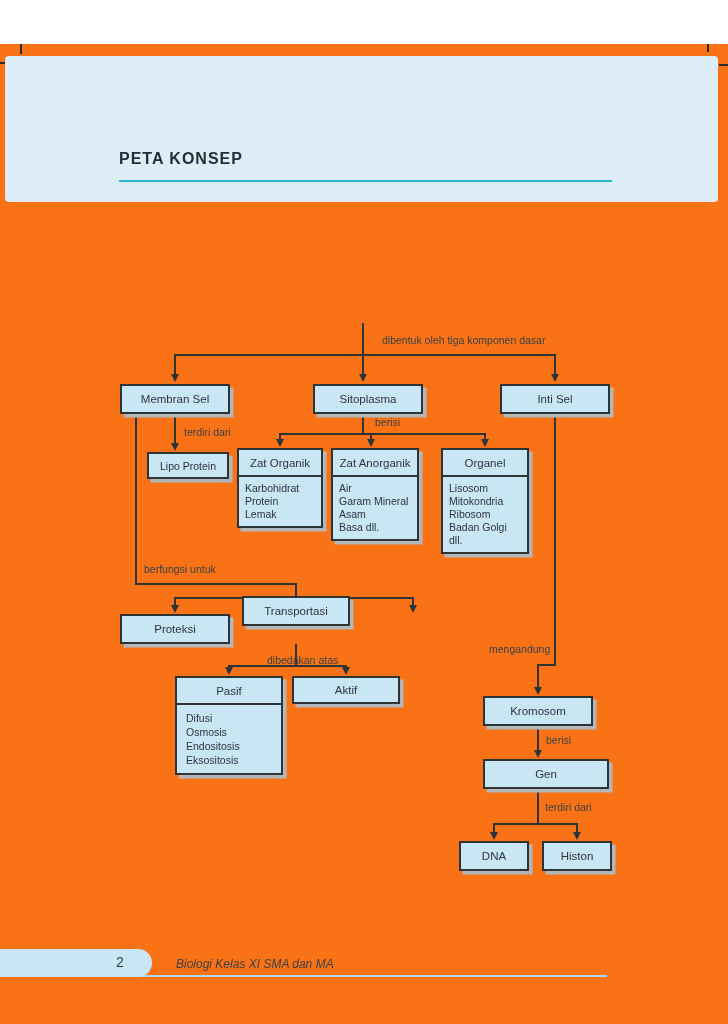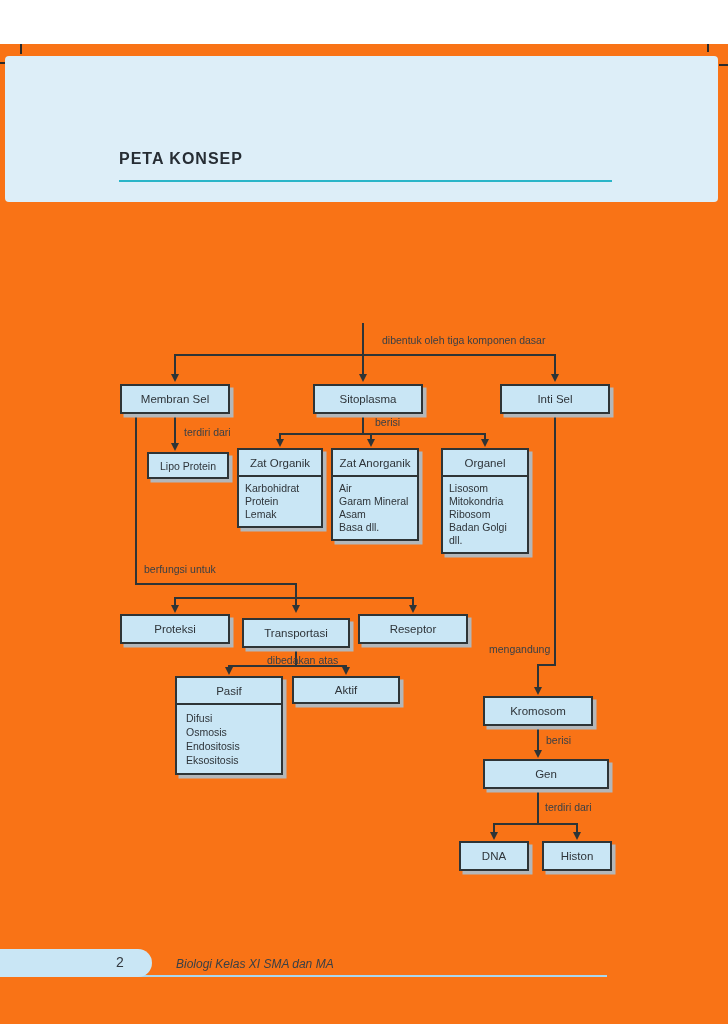--- a/index.html
+++ b/index.html
@@ -149,22 +149,21 @@
     <div class="bd">
       <div>Lisosom</div>
       <div>Mitokondria</div>
       <div>Ribosom</div>
       <div>Badan Golgi</div>
       <div>dll.</div>
     </div>
   </div>
 
   <div class="node" style="left:120px;top:570px;width:110px;height:30px;">Proteksi</div>
-  <div class="node" style="left:242px;top:574px;width:108px;height:30px;">Transportasi</div>
-  <div class="node" style="left:358px;top:570px;width:110px;height:30px;">Reseptor</div>
+  <div class="node" style="left:242px;top:552px;width:108px;height:30px;">Transportasi</div>
 
   <div class="cnode" style="left:175px;top:632px;width:108px;">
     <div class="hd">Pasif</div>
     <div class="bd" style="padding:6px 9px;line-height:14px;">
       <div>Difusi</div>
       <div>Osmosis</div>
       <div>Endositosis</div>
       <div>Eksositosis</div>
     </div>
   </div>

